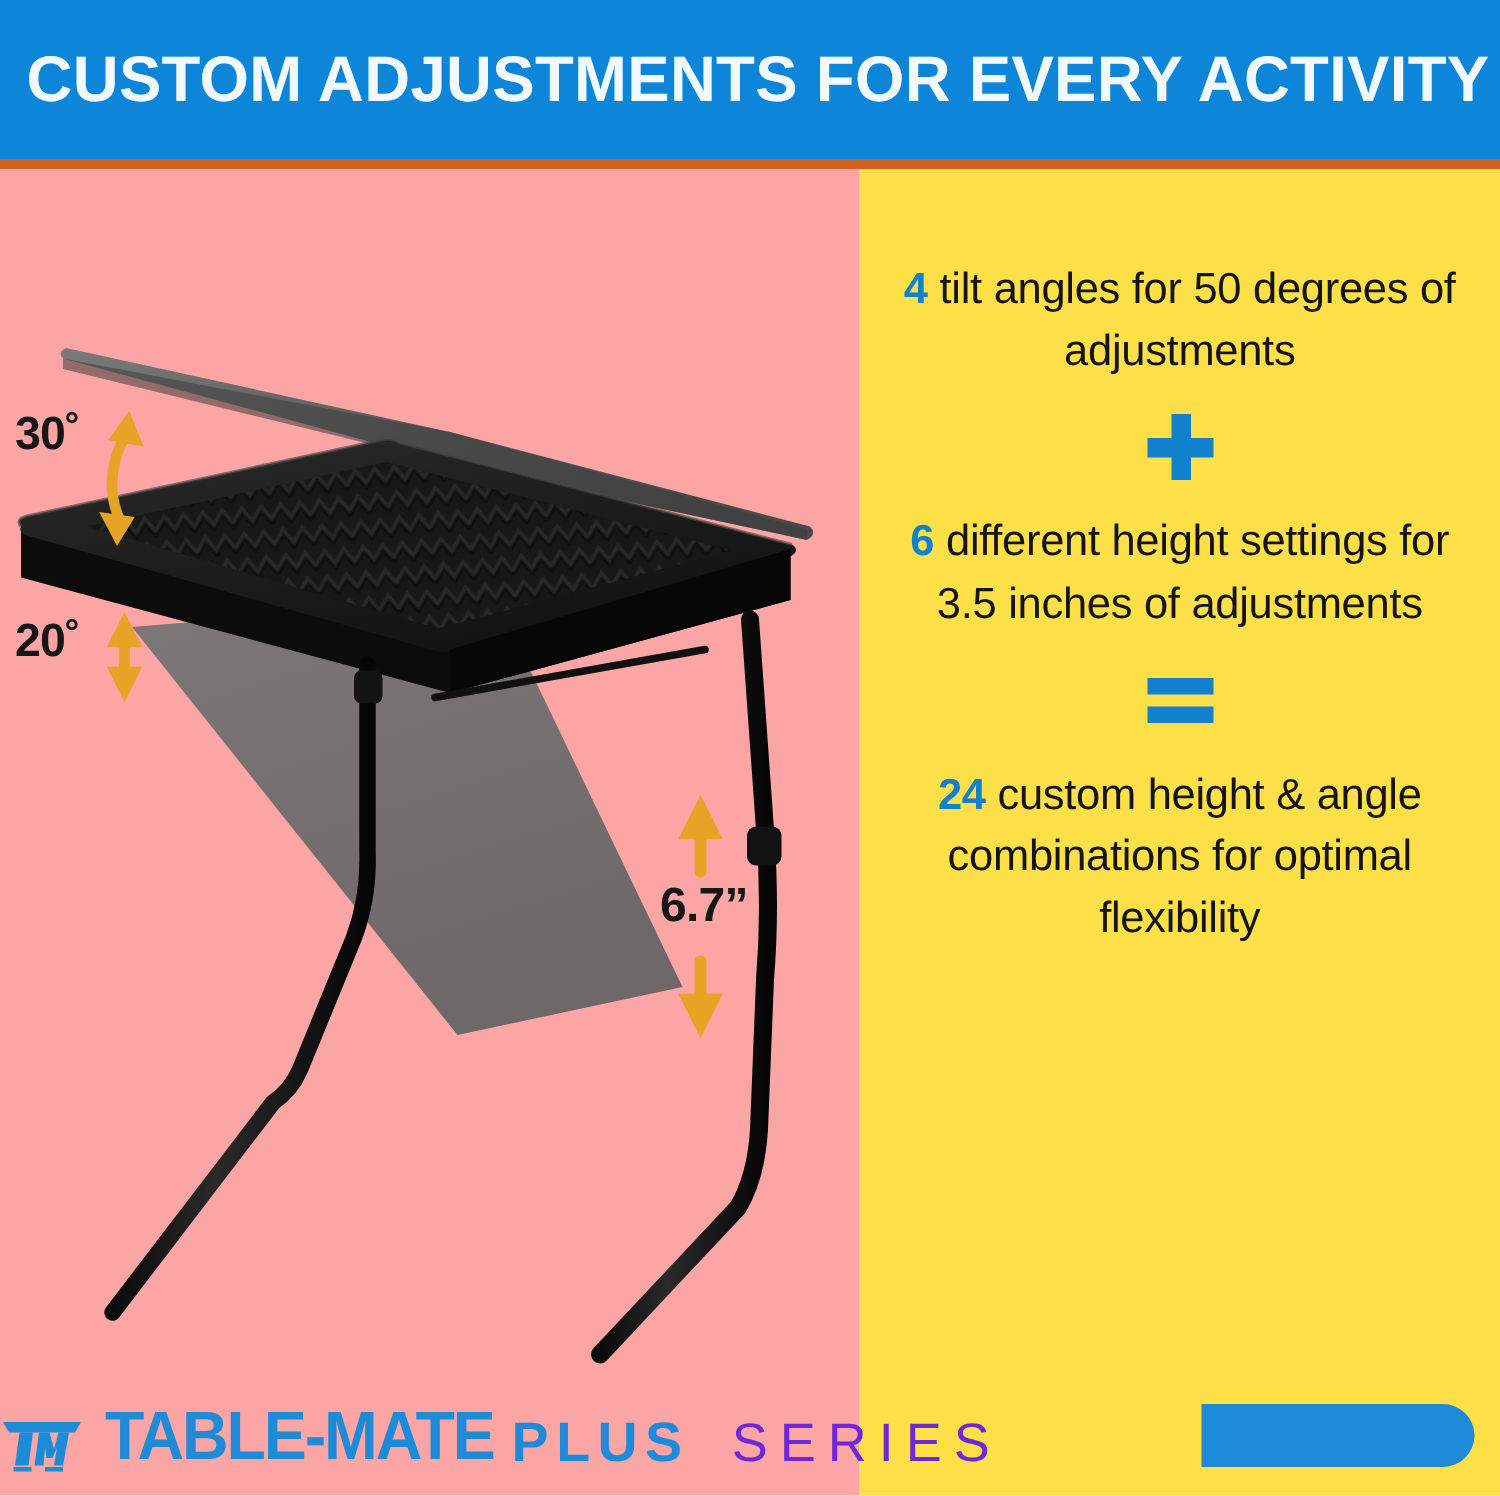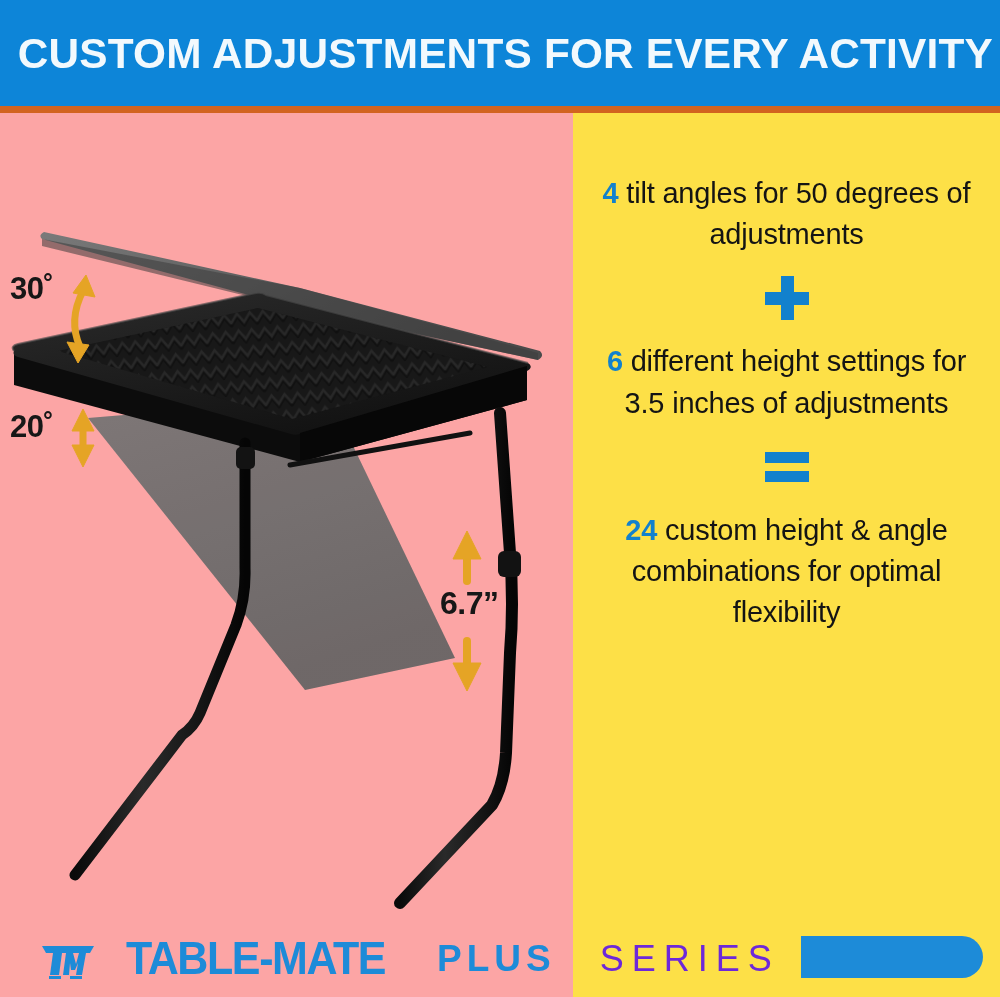--- a/index.html
+++ b/index.html
@@ -116,40 +116,39 @@
 
   
   .footer {
     position:absolute;
     left:0; top:920px;
     width:1000px; height:77px;
     display:flex; align-items:center;
     pointer-events:none;
   }
   .logo-row {
-    display:flex; align-items:center;
-    padding-left:40px;
-    gap:16px;
+    display:flex; align-items:flex-end;
+    gap:0px;
   }
   .logo-mark { width:56px; height:44px; margin-right:14px; flex:none; }
   .logo-wordmark {
     font-size:43px;
     font-weight:bold;
     color:#1d8bd8;
     letter-spacing:-1.4px;
     font-family:"Liberation Sans Narrow","Liberation Sans", sans-serif;
     transform:scaleY(1.06);
     white-space:nowrap;
   }
   .logo-plus {
     font-size:37px;
     font-weight:bold;
     color:#1d8bd8;
     letter-spacing:5px;
-    margin-left:36px;
+    margin-left:12px;
     white-space:nowrap;
   }
   .logo-series {
     font-size:36px;
     font-weight:500;
     color:#6d28d9;
     letter-spacing:8px;
     margin-left:28px;
     white-space:nowrap;
   }

